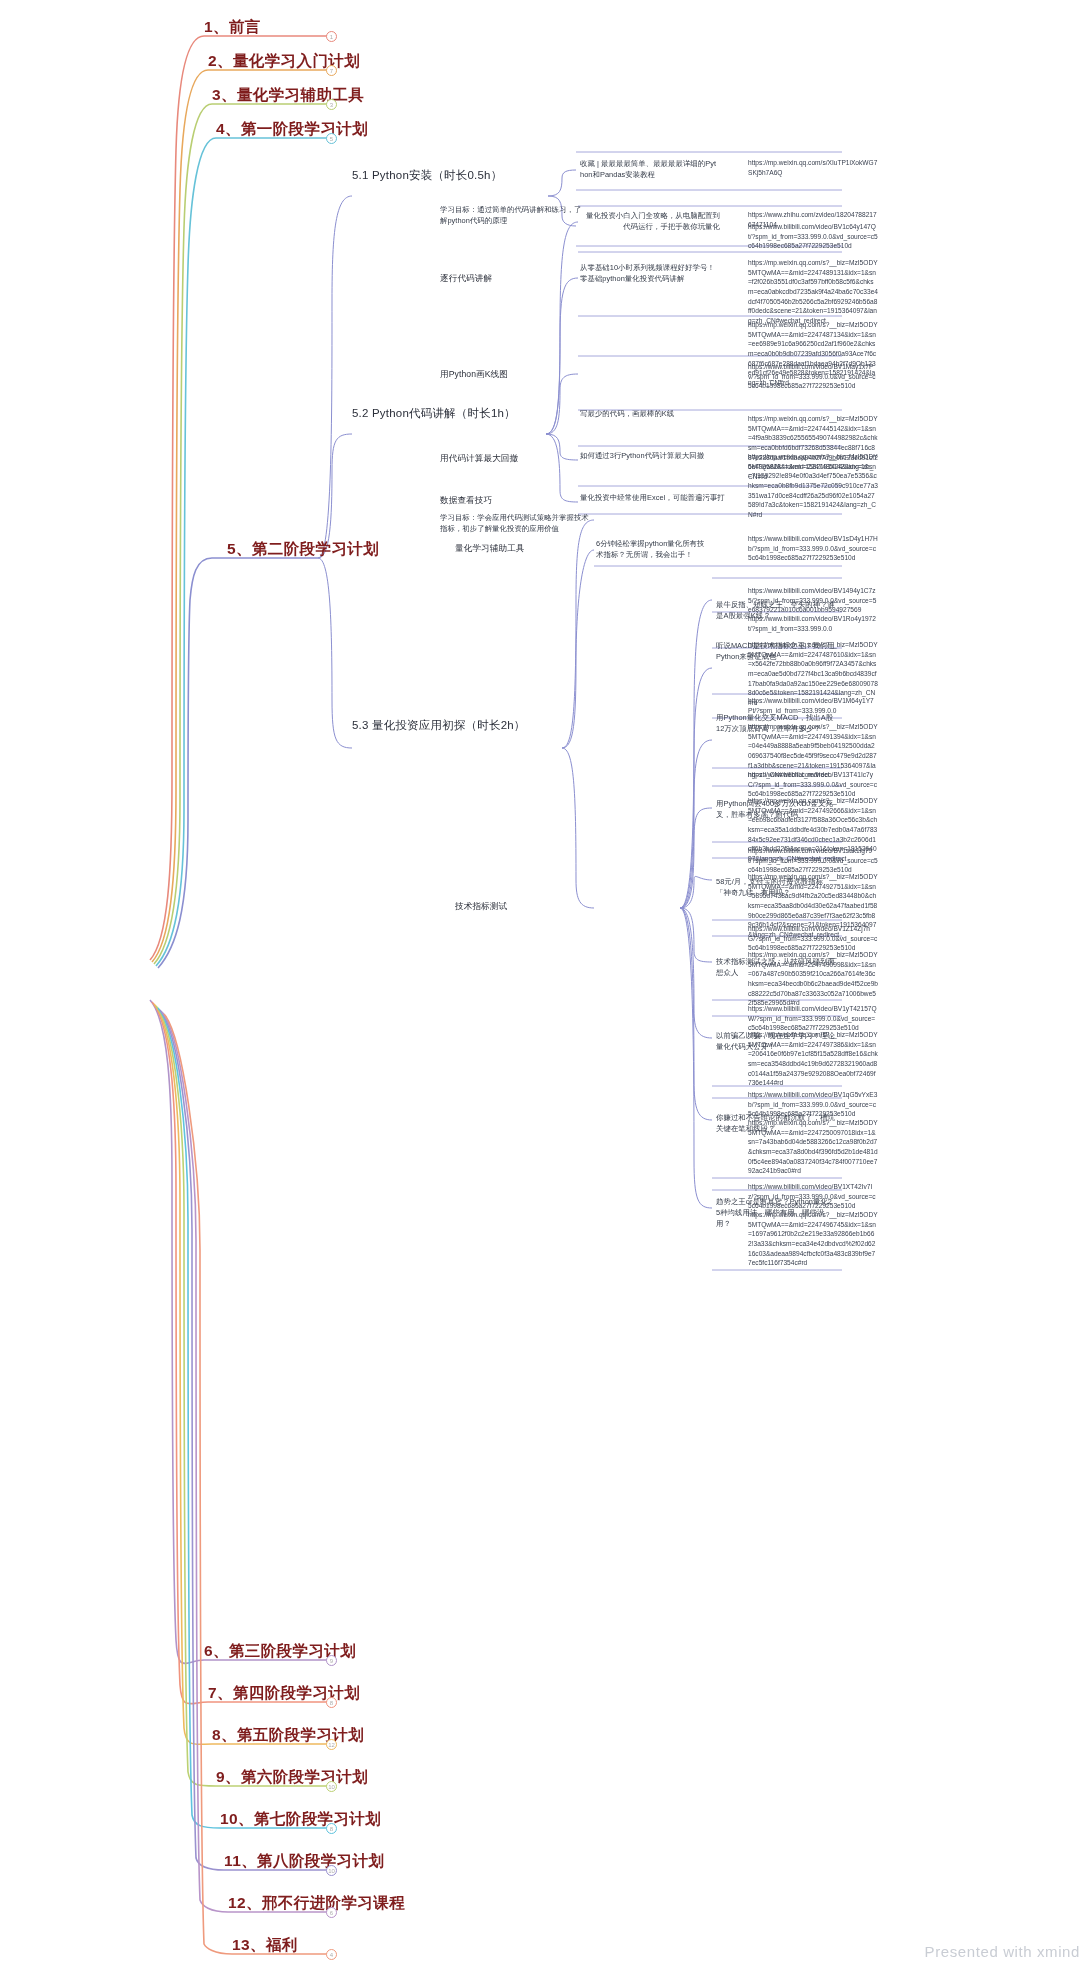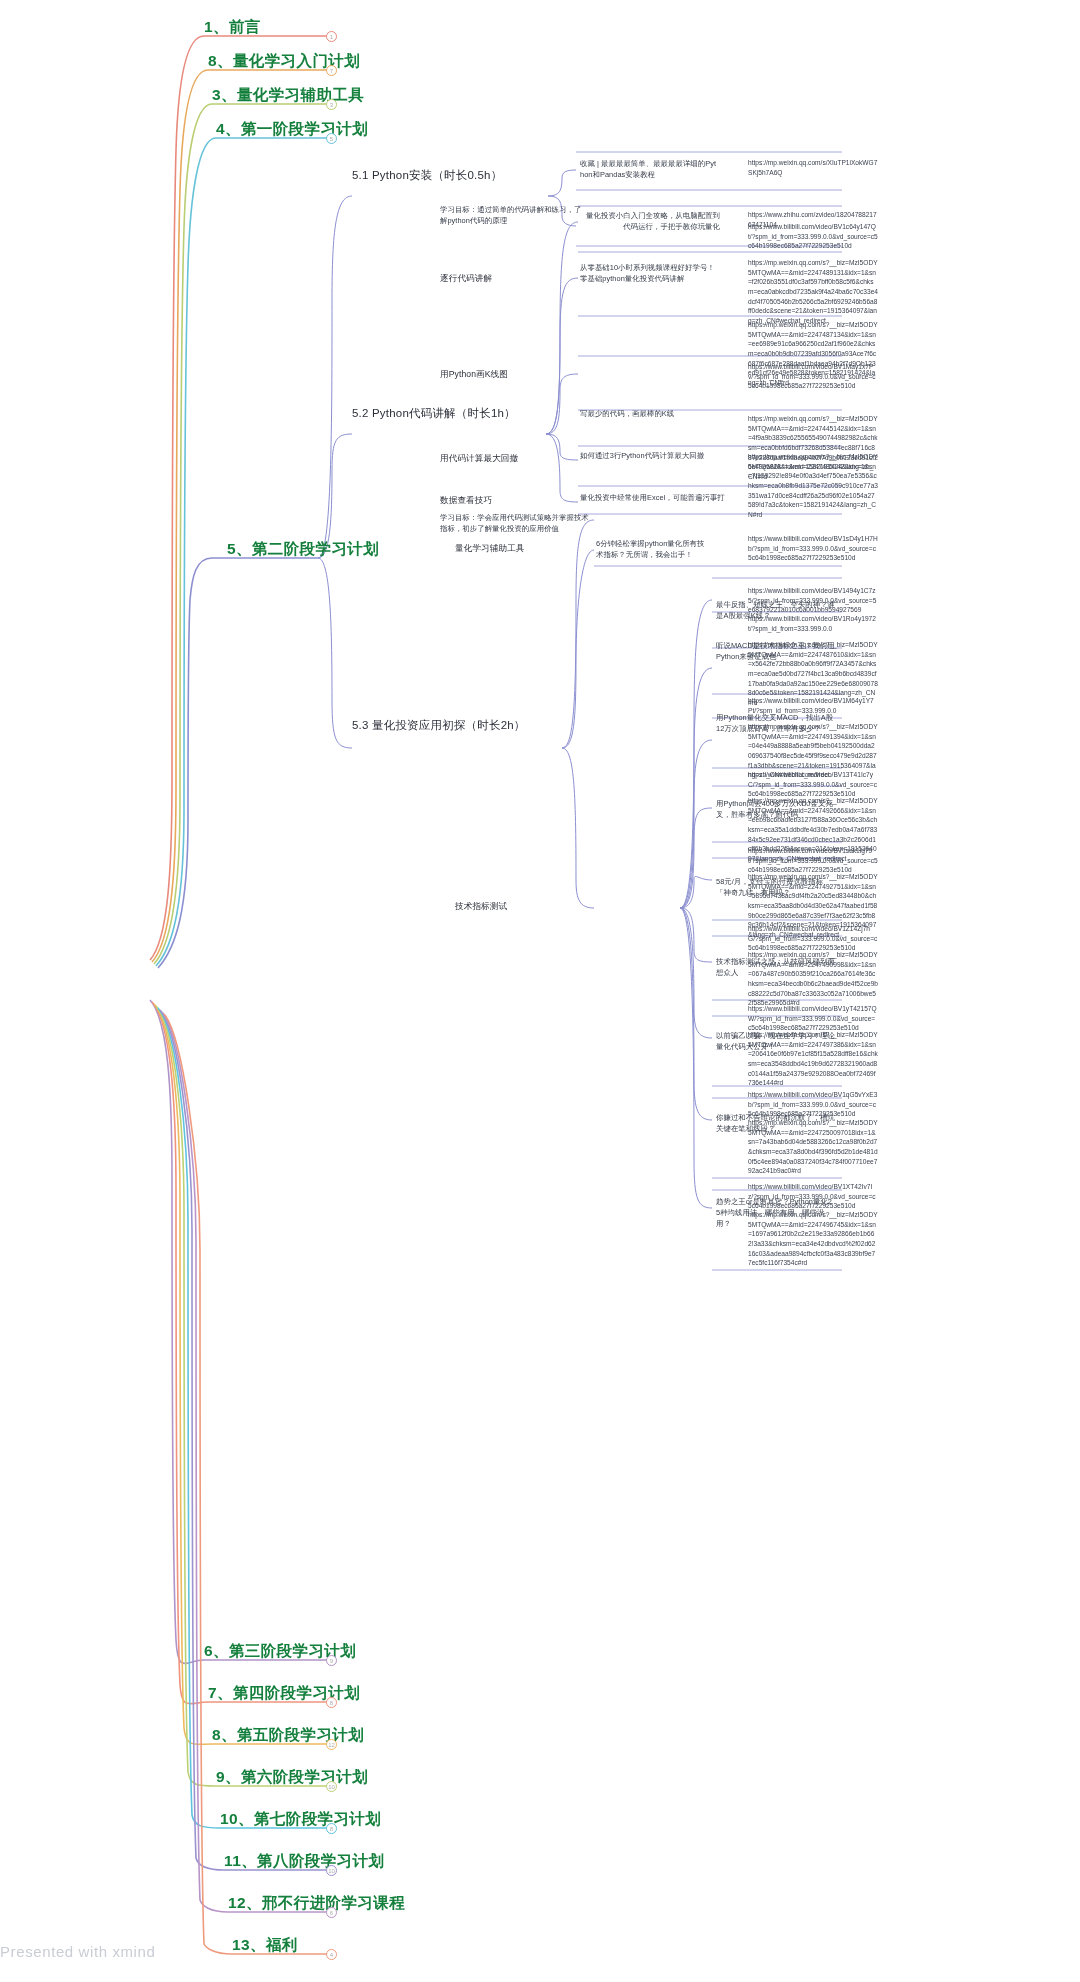--- a/index.html
+++ b/index.html
@@ -30,21 +30,21 @@
     font-weight: bold;
     color: #1f2a52;
     line-height: 1.45;
     letter-spacing: .5px;
   }
 
   
   .l1 {
     font-size: 15.5px;
     font-weight: bold;
-    color: #15803d;
+    color: #7f1d1d;
     letter-spacing: .4px;
     white-space: nowrap;
     padding-bottom: 3px;
   }
   .l1-dot {
     position: absolute;
     width: 11px; height: 11px;
     border-radius: 50%;
     border: 1.2px solid rgba(0,0,0,.18);
     background: #fff;
@@ -81,21 +81,21 @@
     color: #3a4150;
     line-height: 1.46;
     word-break: break-all;
     font-family: "Liberation Sans", "DejaVu Sans", sans-serif;
   }
 
   .footer {
     position:absolute;
     left:0; right:0;
     bottom: 22px;
-    text-align:left;
+    text-align:right;
     font-size: 15px;
     color: #c9cdd4;
     letter-spacing: .6px;
   }
 </style>
 </head>
 <body>
 
 <div id="canvas">
 
@@ -194,21 +194,21 @@
         <path d="M712,1178 L842,1178"></path>
       <path d="M712,1190 L842,1190"></path>
         <path d="M712,1270 L842,1270"></path>
     </g>
   </svg>
 
 
   <div class="node l1" style="left:204px; top:17px;">1、前言</div>
   <div class="l1-dot" style="left:326px; top:31px; border-color:#e8897c;">1</div>
 
-  <div class="node l1" style="left:208px; top:51px;">8、量化学习入门计划</div>
+  <div class="node l1" style="left:208px; top:51px;">2、量化学习入门计划</div>
   <div class="l1-dot" style="left:326px; top:65px; border-color:#e8a85c;">7</div>
 
   <div class="node l1" style="left:212px; top:85px;text-align:center;">3、量化学习辅助工具</div>
   <div class="l1-dot" style="left:326px; top:99px; border-color:#b9ce72;">3</div>
 
   <div class="node l1" style="left:216px; top:119px;">4、第一阶段学习计划</div>
   <div class="l1-dot" style="left:326px; top:133px; border-color:#66c2d8;">5</div>
 
   <div class="node l1" style="left:227px; top:539px;">5、第二阶段学习计划</div>
 

